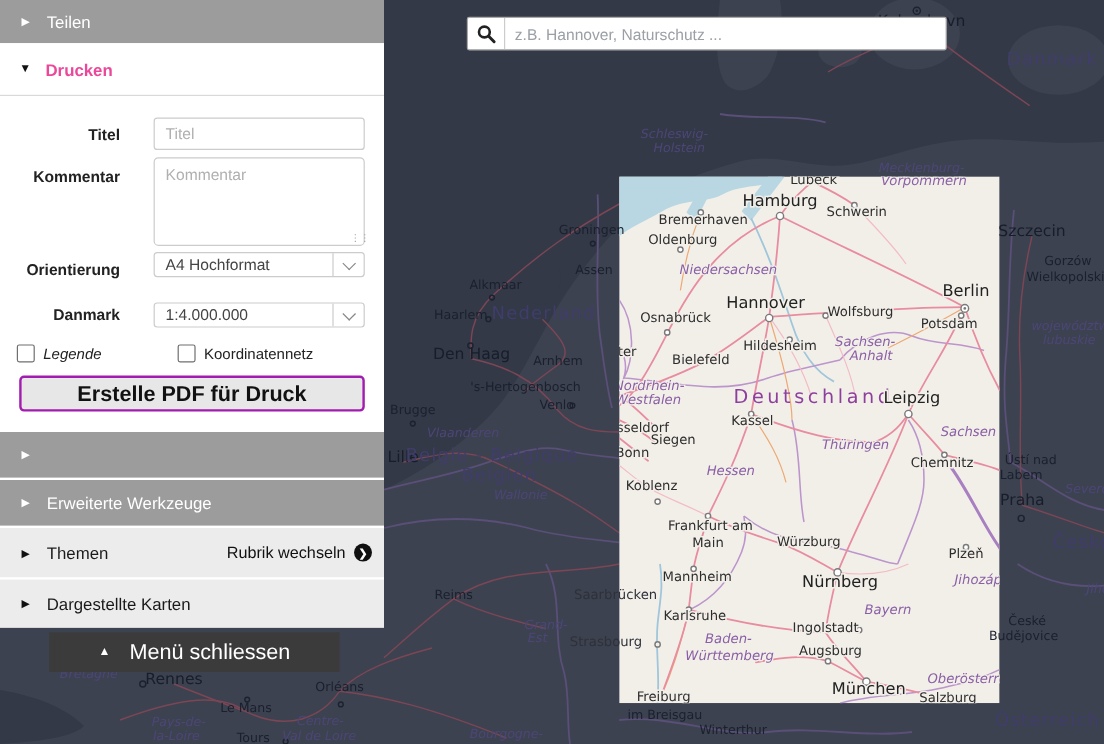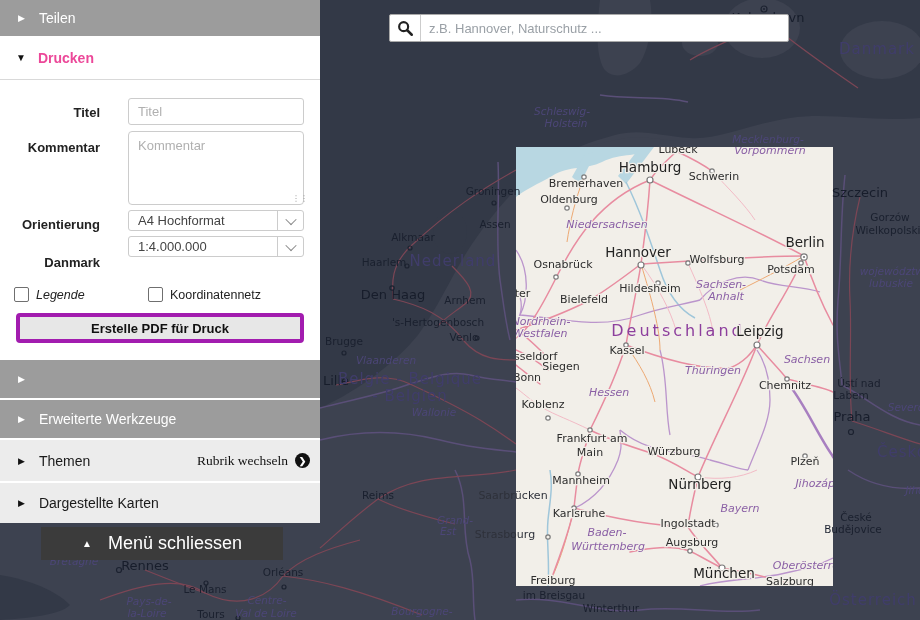--- a/index.html
+++ b/index.html
@@ -50,24 +50,24 @@
   .f-select{position:absolute;left:128px;width:176px;height:21px;box-sizing:border-box;border:1px solid #ccc;
     border-radius:3px;background:#fff;display:flex;align-items:center;cursor:pointer;}
   .f-select .val{flex:1;font-size:13px;color:#444;padding-left:9px;}
   .f-select .chev{width:25px;align-self:stretch;border-left:1px solid #ccc;display:flex;align-items:center;justify-content:center;}
   .chev i{display:block;width:7px;height:7px;border-right:1.5px solid #888;border-bottom:1.5px solid #888;
     transform:rotate(45deg) translate(-1px,-1px);}
   .chk-row{position:absolute;display:flex;align-items:center;cursor:pointer;}
   .chk{width:13px;height:13px;border:1px solid #6f6f6f;border-radius:2px;background:#fff;margin-right:7px;}
   .chk-lbl{font-size:12.5px;color:#222;}
   .pdf-btn{position:absolute;left:16px;top:313px;width:288px;height:30px;background:#e7e7e7;
-    border:4px solid #a21caf;border-radius:4px;font-family:"Liberation Sans",sans-serif;
-    font-size:13px;font-weight:bold;color:#111;cursor:pointer;}
+    border:2px solid #a21caf;border-radius:4px;font-family:"Liberation Sans",sans-serif;
+    font-size:18px;font-weight:bold;color:#111;cursor:pointer;}
   .themen-action{margin-left:auto;display:flex;align-items:center;margin-right:10px;}
-  .themen-action .txt{font-size:13.5px;color:#111;margin-right:7px;font-family:Liberation Serif, serif;}
+  .themen-action .txt{font-size:13.5px;color:#111;margin-right:7px;}
   .circ{width:15px;height:15px;border-radius:50%;background:#111;color:#fff;display:flex;
     align-items:center;justify-content:center;font-size:9px;font-weight:bold;}
   .menu-close{position:absolute;left:41px;top:527px;width:242px;height:33px;background:#3b3b3b;
     color:#fff;display:flex;align-items:center;justify-content:center;cursor:pointer;}
   .menu-close .tri{font-size:10px;margin-right:16px;}
   .menu-close .lbl{font-size:18px;font-weight:normal;}
 </style>
 </head>
 <body>
 
@@ -364,21 +364,21 @@
 
     <label class="f-label" style="top:217px;">Orientierung</label>
     <div class="f-select" style="top:210px;">
       <span class="val">A4 Hochformat</span>
       <span class="chev">
           <i></i>
         </span>
     </div>
 
     <label class="f-label" style="top:255px;">Danmark</label>
-    <div class="f-select" style="top:236px;">
+    <div class="f-select" style="top:252px;">
       <span class="val">1:4.000.000</span>
       <span class="chev">
           <i></i>
         </span>
     </div>
 
     <div class="chk-row" style="left:14px;top:287px;font-style:italic;">
       <span class="chk"></span>
       <span class="chk-lbl">Legende</span>
     </div>

